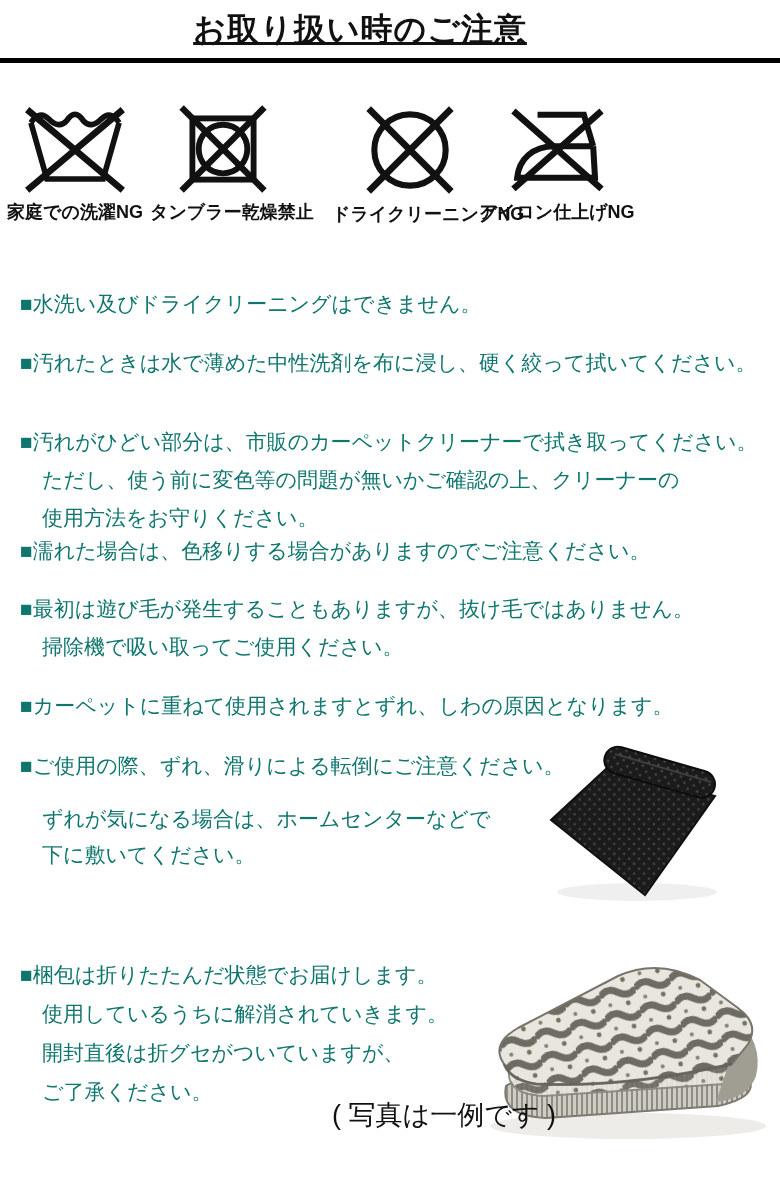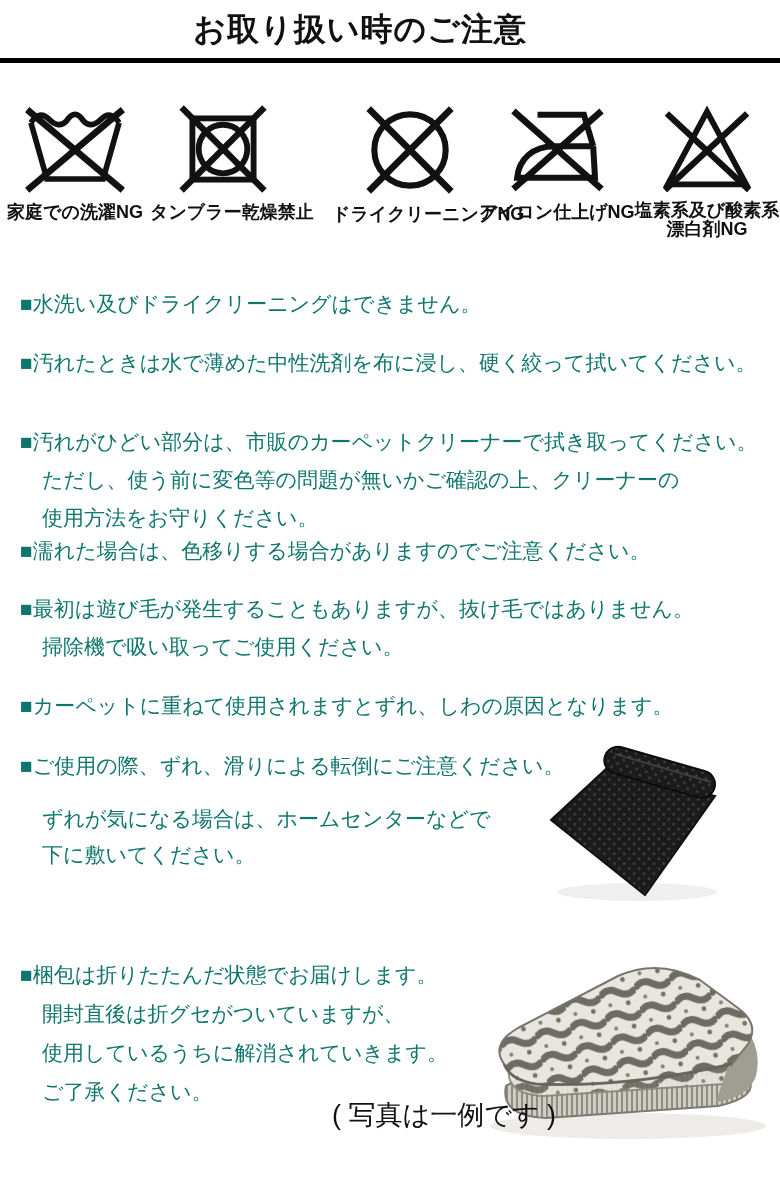--- a/index.html
+++ b/index.html
@@ -5,20 +5,21 @@
   html,body { margin:0; padding:0; background:#ffffff; }
   .page {
     position:relative; width:780px; height:1180px; margin:0 auto;
     background:#ffffff; color:#111111; overflow:hidden;
     font-family:"Liberation Sans","DejaVu Sans",sans-serif;
   }
   .title {
     position:absolute; top:8px; left:0; width:720px;
     text-align:center; font-size:32px; font-weight:bold; letter-spacing:1px;
     white-space:nowrap;
+    text-decoration:underline;
   }
   .divider { position:absolute; top:58px; left:0; width:780px; height:5px; background:#000000; }
 
   
   .sym { position:absolute; top:104px; text-align:center; }
   .sym svg { display:block; margin:0 auto; }
   .sym .lbl { margin-top:9px; font-size:18px; font-weight:bold; line-height:19px; white-space:nowrap; }
   .c1 { left:6px;   width:138px; }
   .c2 { left:150px; width:145px; }
   .c3 { left:332px; width:156px; }
@@ -94,31 +95,20 @@
         <path d="M94,45 L96,79 L12,79 C14,59 29,45 52,45 L94,45"></path>
       </g>
       <g stroke="#111" stroke-width="7">
         <line x1="8" y1="7" x2="103" y2="91"></line>
         <line x1="103" y1="7" x2="8" y2="91"></line>
       </g>
     </svg>
     <div class="lbl">アイロン仕上げNG</div>
   </div>
 
-  <div class="sym c5">
-    <svg width="98" height="88" viewBox="0 0 100 92">
-      <path d="M50,8 L9,84 L91,84 Z" fill="none" stroke="#111" stroke-width="6"></path>
-      <g stroke="#111" stroke-width="6.5">
-        <line x1="8" y1="10" x2="94" y2="90"></line>
-        <line x1="92" y1="10" x2="6" y2="90"></line>
-      </g>
-    </svg>
-    <div class="lbl">塩素系及び酸素系</div>
-    <div class="lbl" style="margin-top:0;">漂白剤NG</div>
-  </div>
 
   <div class="note n1">
     <div class="line">■水洗い及びドライクリーニングはできません。</div>
   </div>
 
   <div class="note n2">
     <div class="line">■汚れたときは水で薄めた中性洗剤を布に浸し、硬く絞って拭いてください。</div>
   </div>
 
   <div class="note n3">
@@ -144,22 +134,22 @@
     <div class="line">■ご使用の際、ずれ、滑りによる転倒にご注意ください。</div>
   </div>
 
   <div class="note n7s">
     <div class="line">ずれが気になる場合は、ホームセンターなどで</div>
     <div class="line">下に敷いてください。</div>
   </div>
 
   <div class="note n8">
     <div class="line">■梱包は折りたたんだ状態でお届けします。</div>
+    <div class="line cont">使用しているうちに解消されていきます。</div>
     <div class="line cont">開封直後は折グセがついていますが、</div>
-    <div class="line cont">使用しているうちに解消されていきます。</div>
     <div class="line cont">ご了承ください。</div>
   </div>
 
   <div class="sheet-img">
     <svg width="185" height="172" viewBox="0 0 185 172">
       <defs>
         <pattern id="meshdots" width="7" height="7" patternUnits="userSpaceOnUse" patternTransform="rotate(45)">
           <rect width="7" height="7" fill="#1b1b1b"></rect>
           <circle cx="3.5" cy="3.5" r="1.2" fill="#4a4a4a"></circle>
         </pattern>

